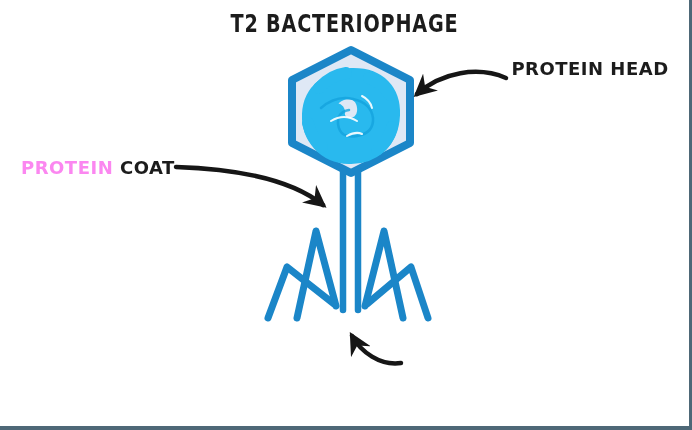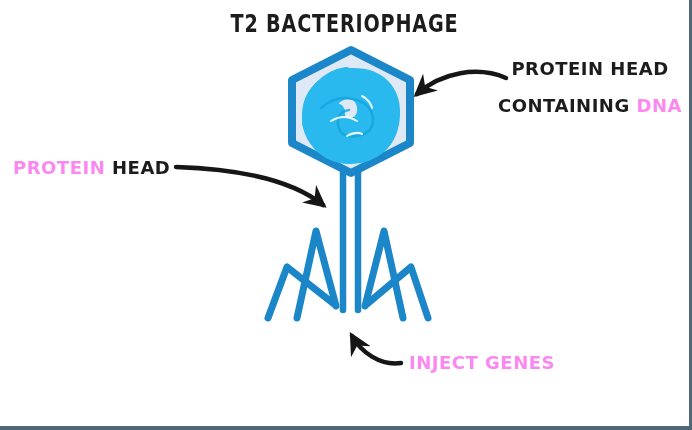--- a/index.html
+++ b/index.html
@@ -17,21 +17,21 @@
     position:absolute;top:10px;left:0;width:689px;text-align:center;
     font-size:24px;letter-spacing:1px;transform:scaleX(.8);
     white-space:nowrap;
   }
   .label{position:absolute;font-size:18px;letter-spacing:.5px;white-space:nowrap;}
   .label .line{line-height:37px;}
   .label-capsid{top:50px;left:495px;width:190px;text-align:center;}
   .label-protein{top:157px;left:13px;}
   .label-inject{top:345px;left:404px;width:156px;text-align:center;}
   .label-inject .line{line-height:36px;}
-  .pink{color:var(--highlight-pink,#fb87f0);}
+  .pink{color:var(--highlight-pink,#fb87f0);margin-left:8px;}
   .gap-left{margin-left:.38em;}
 </style>
 </head>
 <body>
 
 <div class="frame">
 
   <svg class="diagram" width="692" height="430" viewBox="0 0 692 430">
     <defs>
       <marker id="ah" viewBox="0 0 10 10" refX="8" refY="5" markerWidth="5" markerHeight="5" orient="auto">
@@ -69,26 +69,22 @@
       <path d="M 506 78 C 478 66 442 72 417 94" marker-end="url(#ah)"></path>
       <path d="M 176 167 C 238 169 292 180 323 205" marker-end="url(#ah)"></path>
       <path d="M 401 363 C 380 366 361 352 352 336" marker-end="url(#ah)"></path>
     </g>
   </svg>
 
   <div class="title">T2 BACTERIOPHAGE</div>
 
   <div class="label label-capsid">
     <div class="line">PROTEIN HEAD</div>
-    <div class="line">
-      <span>CONTAINING</span><span class="pink gap-left">DNA</span>
-    </div>
   </div>
 
   <div class="label label-protein">
-    <span class="pink">PROTEIN</span><span class="gap-left">HEAD</span>
+    <span class="pink">PROTEIN</span><span class="gap-left">COAT</span>
   </div>
 
   <div class="label label-inject">
-    <div class="line pink">INJECT GENES</div>
   </div>
 
 </div>
 
 </body></html>

